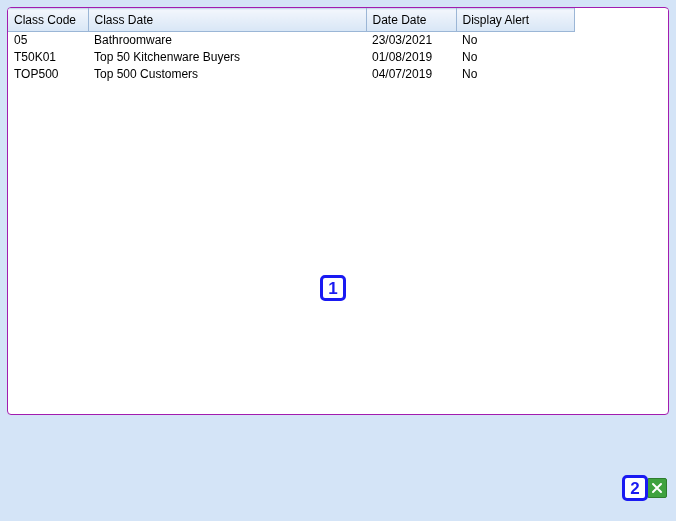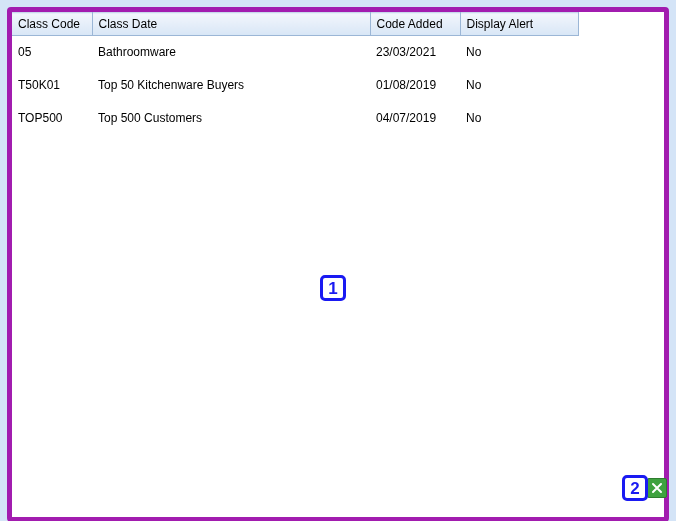--- a/index.html
+++ b/index.html
@@ -13,23 +13,23 @@
     overflow: hidden;
   }
   .outer {
     width: 676px; height: 521px;
     background: #d4e4f7;
     position: relative;
     padding: 7px;
   }
   .panel {
     background: #ffffff;
-    border: 5px solid #a21caf;
+    border: 1px solid #a21caf;
     border-radius: 4px;
-    height: 515px;
+    height: 408px;
     overflow: hidden;
     position: relative;
   }
   .grid {
     width: 100%;
     border-collapse: collapse;
     table-layout: fixed;
   }
   .grid thead th {
     background: linear-gradient(#f2f6fc, #d8e6f6);
@@ -42,21 +42,21 @@
     height: 22px;
     color: #000;
     white-space: nowrap;
     overflow: hidden;
   }
   .grid thead th.filler {
     background: #ffffff;
     border: none;
   }
   .grid tbody td {
-    padding: 8px 6px;
+    padding: 0 6px;
     height: 17px;
     line-height: 17px;
     white-space: nowrap;
     overflow: hidden;
     text-overflow: ellipsis;
     vertical-align: middle;
   }
   .col-code   { width: 80px; }
   .col-name   { width: 278px; }
   .col-date   { width: 90px; }
@@ -115,21 +115,21 @@
         <col class="col-code">
           <col class="col-name">
           <col class="col-date">
           <col class="col-alert">
           <col class="col-filler">
       </colgroup>
       <thead>
         <tr>
           <th>Class Code</th>
           <th>Class Date</th>
-          <th>Code Added</th>
+          <th>Date Date</th>
           <th>Display Alert</th>
           <th class="filler"></th>
         </tr>
       </thead>
       <tbody id="grid-body">
 
       <tr>
             <td>05</td>
             <td>Bathroomware</td>
             <td>23/03/2021</td>

